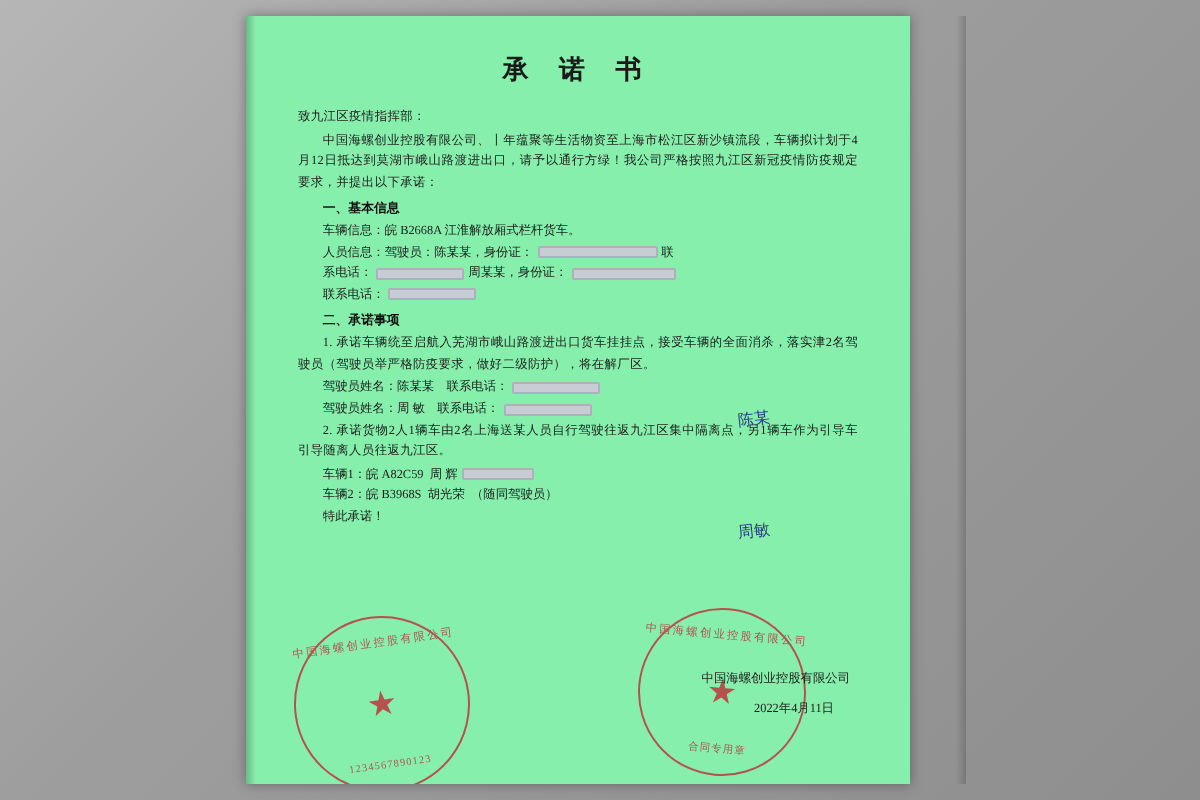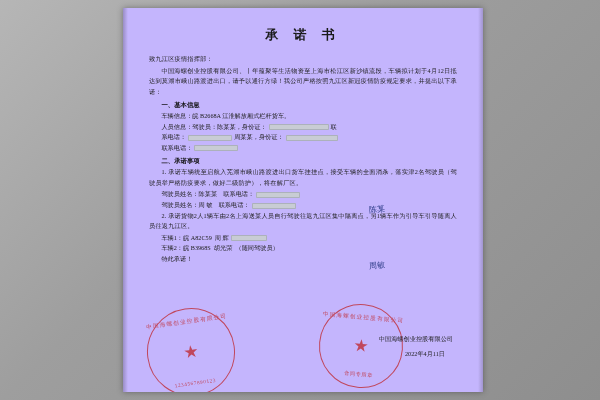--- a/index.html
+++ b/index.html
@@ -17,23 +17,23 @@
     position: absolute;
     left: 0; top: 0;
     width: 600px;
     height: 400px;
     background: linear-gradient(135deg, #b6b6b6 0%, #9e9e9e 40%, #8e8e8e 100%);
   }
   .page {
     position: absolute;
     left: 123px;
     top: 8px;
-    width: 360px;
+    width: 332px;
     height: 384px;
-    background: #c4b5fd;
+    background: #86efac;
     box-shadow: 0 0 6px rgba(0,0,0,0.35);
     overflow: hidden;
   }
   .page-inner {
     position: relative;
     width: 100%;
     height: 100%;
     padding: 14px 26px 0 26px;
     box-sizing: border-box;
   }

